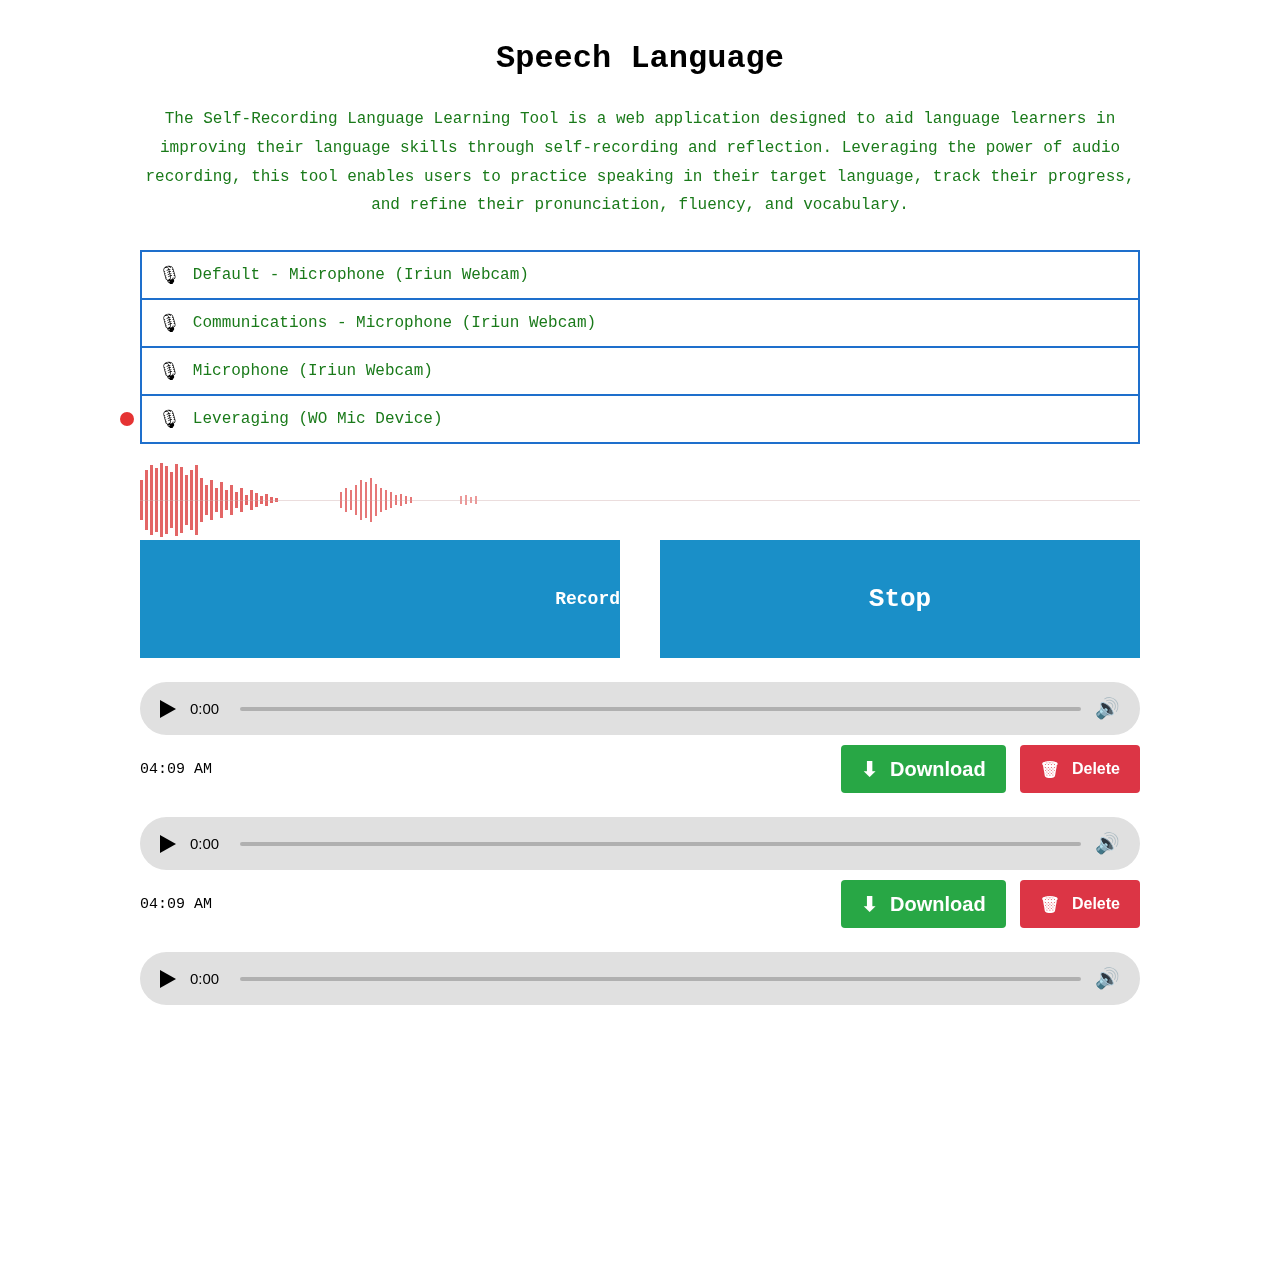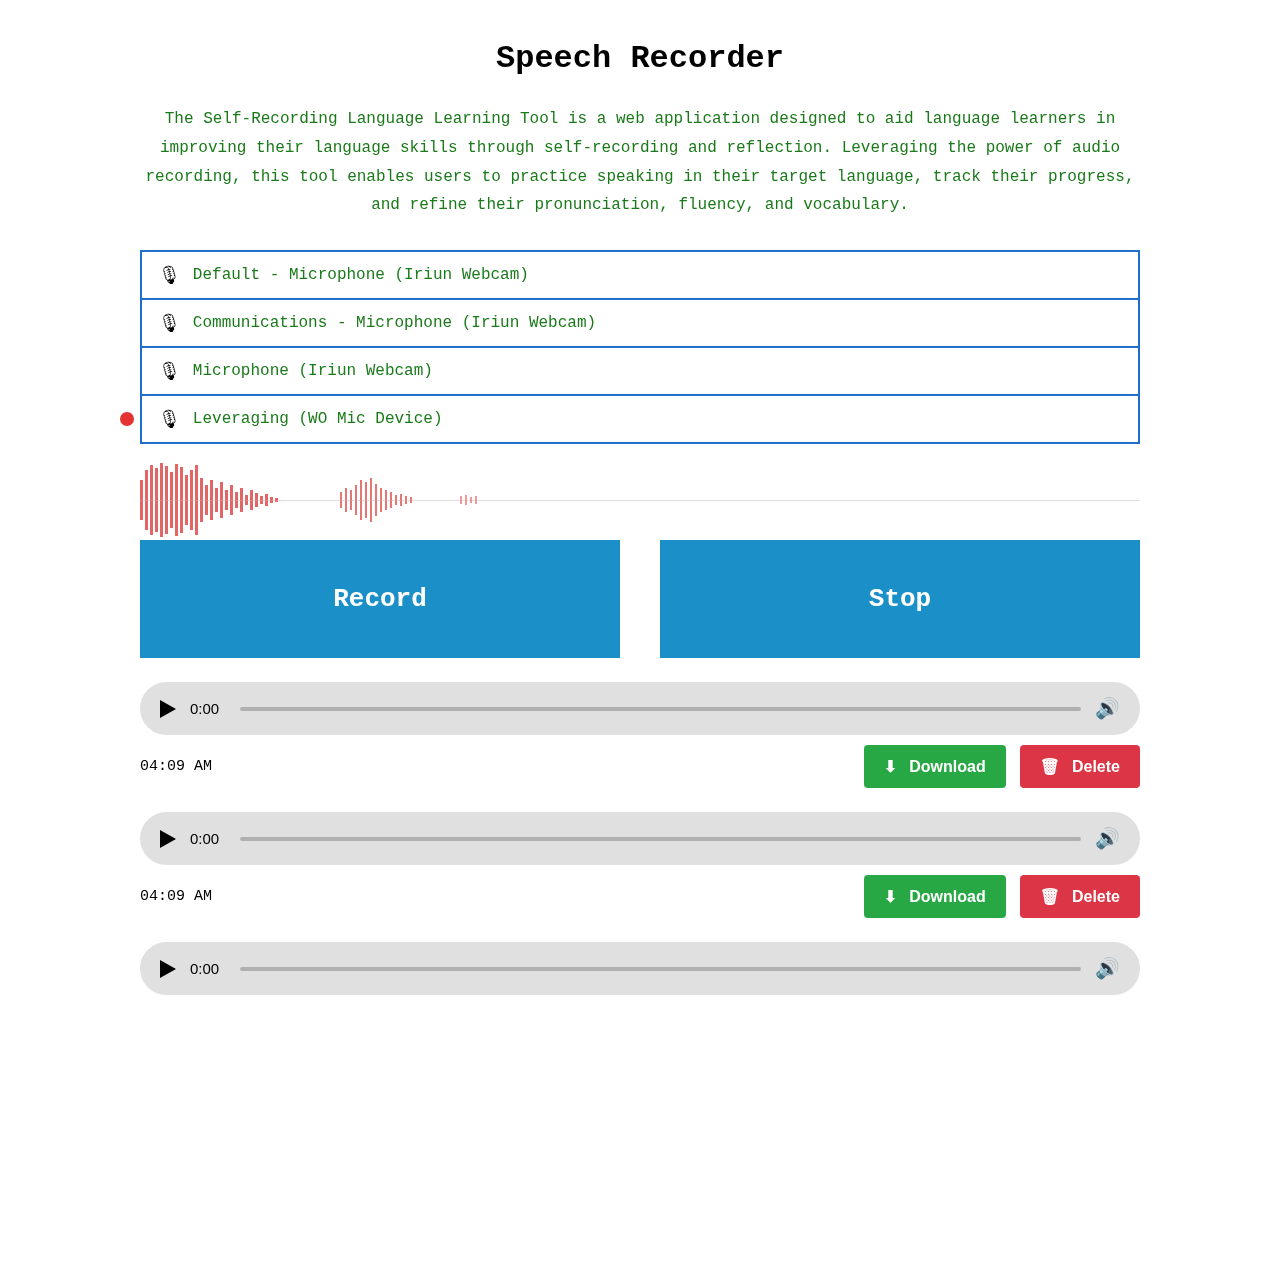--- a/index.html
+++ b/index.html
@@ -90,26 +90,26 @@
       justify-content: space-between;
       gap: 0;
       margin-bottom: 24px;
     }
 
     .btn-record {
       background: #1a8fc8;
       color: #ffffff;
       border: none;
       padding: 13px 0;
-      font-size: 26px;
+      font-size: 18px;
       font-weight: bold;
       font-family: 'Courier New', Courier, monospace;
       cursor: pointer;
       width: 48%;
-      text-align: center;
+      text-align: right;
     }
 
     .btn-stop {
       background: #1a8fc8;
       color: #ffffff;
       border: none;
       padding: 44px 0;
       font-size: 26px;
       font-weight: bold;
       font-family: 'Courier New', Courier, monospace;
@@ -187,21 +187,21 @@
     .action-buttons {
       display: flex;
       gap: 8px;
     }
 
     .btn-download {
       background: #28a745;
       color: #fff;
       border: none;
       padding: 12px 20px;
-      font-size: 16px;
+      font-size: 20px;
       font-weight: bold;
       font-family: Arial, sans-serif;
       cursor: pointer;
       border-radius: 4px;
       display: flex;
       align-items: center;
       gap: 8px;
     }
 
     .btn-delete {
@@ -235,21 +235,21 @@
       border-radius: 30px;
       padding: 14px 20px;
       display: flex;
       align-items: center;
       gap: 14px;
     }
   </style>
 </head>
 <body>
 
-<h1 class="page-title">Speech Recorder</h1>
+<h1 class="page-title">Speech Language</h1>
 
 <p class="description">The Self-Recording Language Learning Tool is a web application designed to aid language learners in improving their language skills through self-recording and reflection. Leveraging the power of audio recording, this tool enables users to practice speaking in their target language, track their progress, and refine their pronunciation, fluency, and vocabulary.</p>
 
 <ul class="microphone-list">
   <li class="microphone-item">
     <span class="mic-icon">🎙</span>
     <span>Default - Microphone (Iriun Webcam)</span>
   </li>
   <li class="microphone-item">
     <span class="mic-icon">🎙</span>

